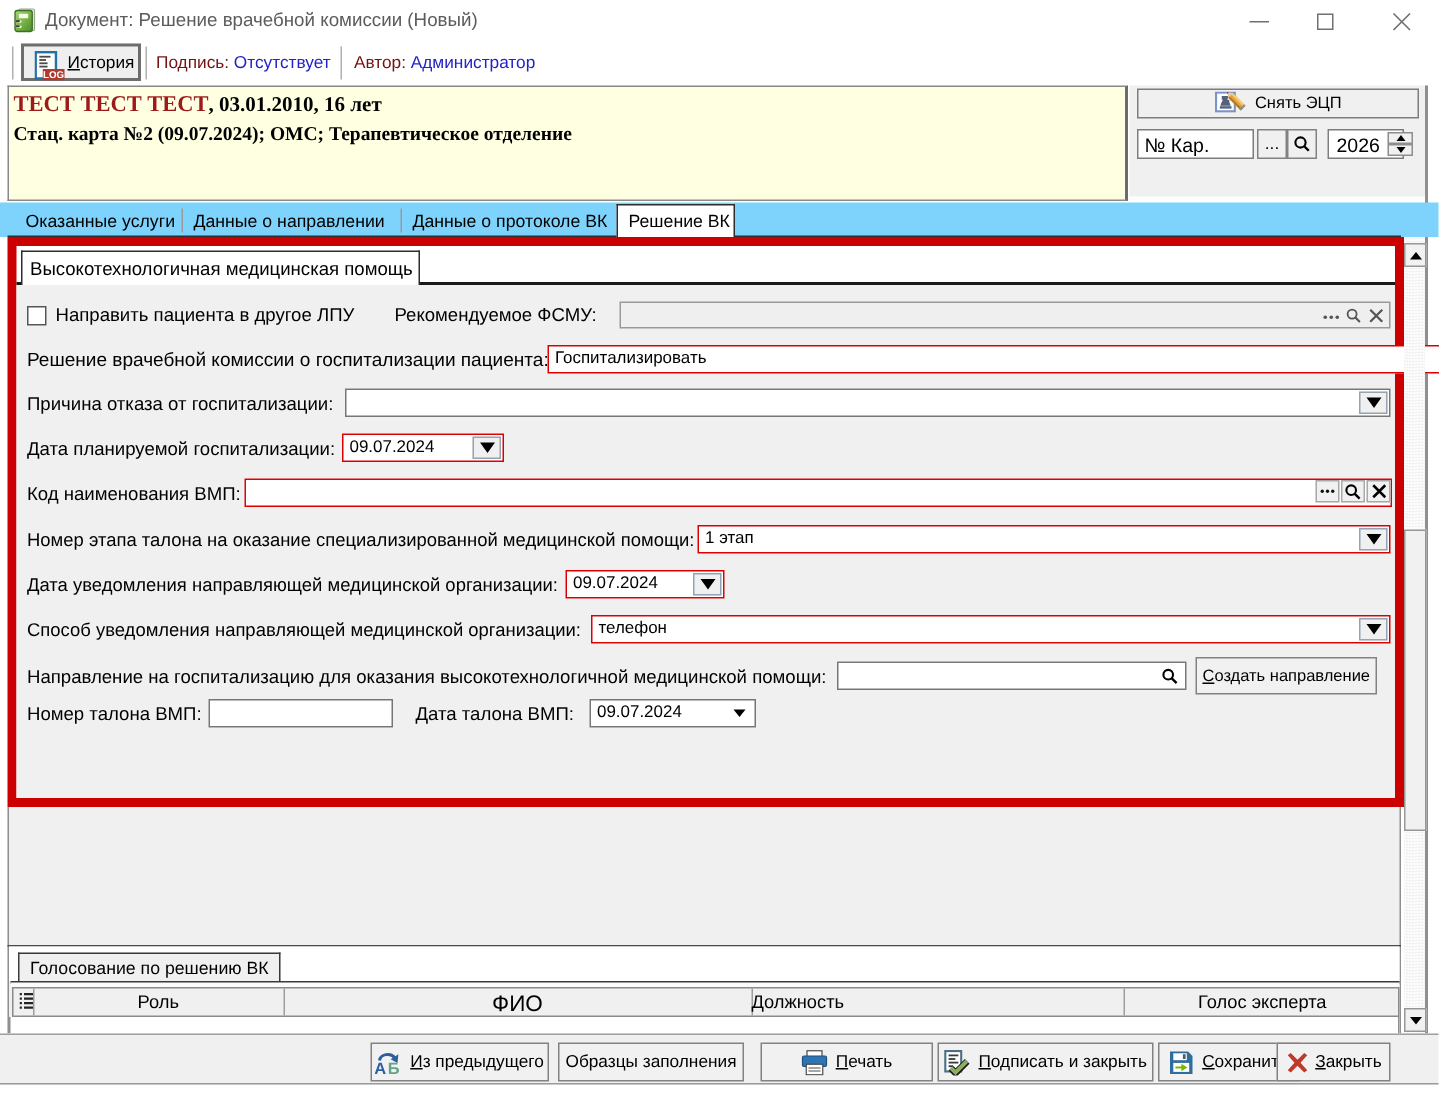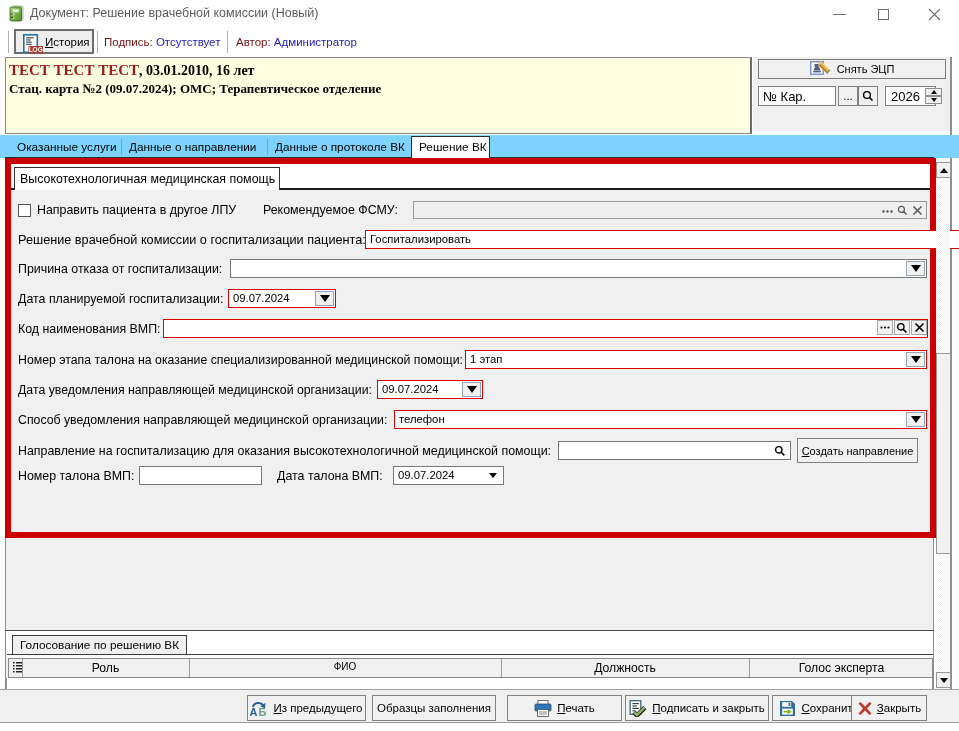--- a/index.html
+++ b/index.html
@@ -250,22 +250,22 @@
     <rect x="0" y="0" width="1.6" height="1.5" fill="#222"></rect>
       <rect x="3" y="0" width="6" height="1.5" fill="#222"></rect>
     <rect x="0" y="3" width="1.6" height="1.5" fill="#222"></rect>
       <rect x="3" y="3" width="6" height="1.5" fill="#222"></rect>
     <rect x="0" y="6" width="1.6" height="1.5" fill="#222"></rect>
       <rect x="3" y="6" width="6" height="1.5" fill="#222"></rect>
     <rect x="0" y="9" width="1.6" height="1.5" fill="#222"></rect>
       <rect x="3" y="9" width="6" height="1.5" fill="#222"></rect>
   </svg>
   <div class="abs lbl" style="left:13px;width:167px;top:2px;text-align:center;font-size:12.2px;">Роль</div>
-  <div class="abs lbl" style="left:180px;width:312px;top:2px;text-align:center;font-size:10px;">ФИО</div>
-  <div class="abs lbl" style="left:492px;width:248px;top:2px;text-align:center;font-size:12.2px;">Должность</div>
+  <div class="abs lbl" style="left:180px;width:312px;top:2px;text-align:center;font-size:15px;">ФИО</div>
+  <div class="abs lbl" style="left:492px;width:248px;top:2px;text-align:left;font-size:12.2px;">Должность</div>
   <div class="abs lbl" style="left:740px;width:185px;top:2px;text-align:center;font-size:12.2px;">Голос эксперта</div>
 </div>
 <div class="abs" style="left:6px;top:678px;width:927px;height:11px;background:#fff;border-left:1px solid #8f8f8f;border-right:1px solid #8f8f8f;"></div>
 
 <div class="abs" style="left:936px;top:158px;width:14px;height:531px;background:repeating-conic-gradient(#ffffff 0% 25%, #f2f2f2 0% 50%) 0 0/2px 2px;"></div>
 <div class="abs" style="left:936px;top:162px;width:15px;height:16px;border:1px solid #979797;background:#f1f1f1;display:flex;align-items:center;justify-content:center;">
     <div class="tri-u"></div>
   </div>
 <div class="abs" style="left:936px;top:353px;width:15px;height:201px;border:1px solid #979797;background:#f1f1f1;"></div>
 <div class="abs" style="left:936px;top:672px;width:15px;height:16px;border:1px solid #979797;background:#f1f1f1;display:flex;align-items:center;justify-content:center;">

